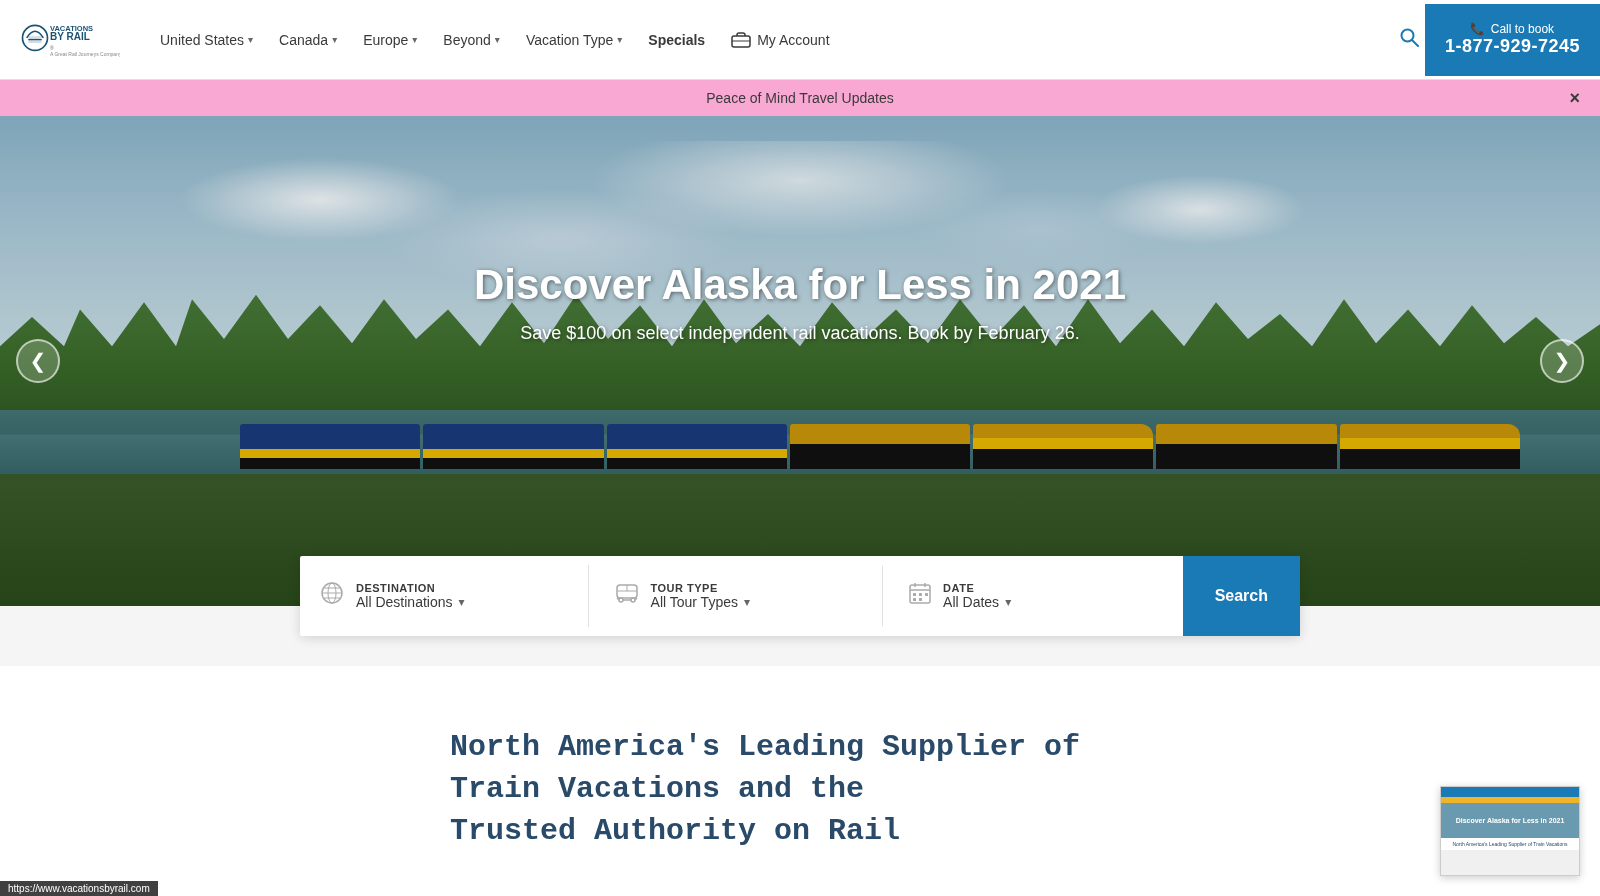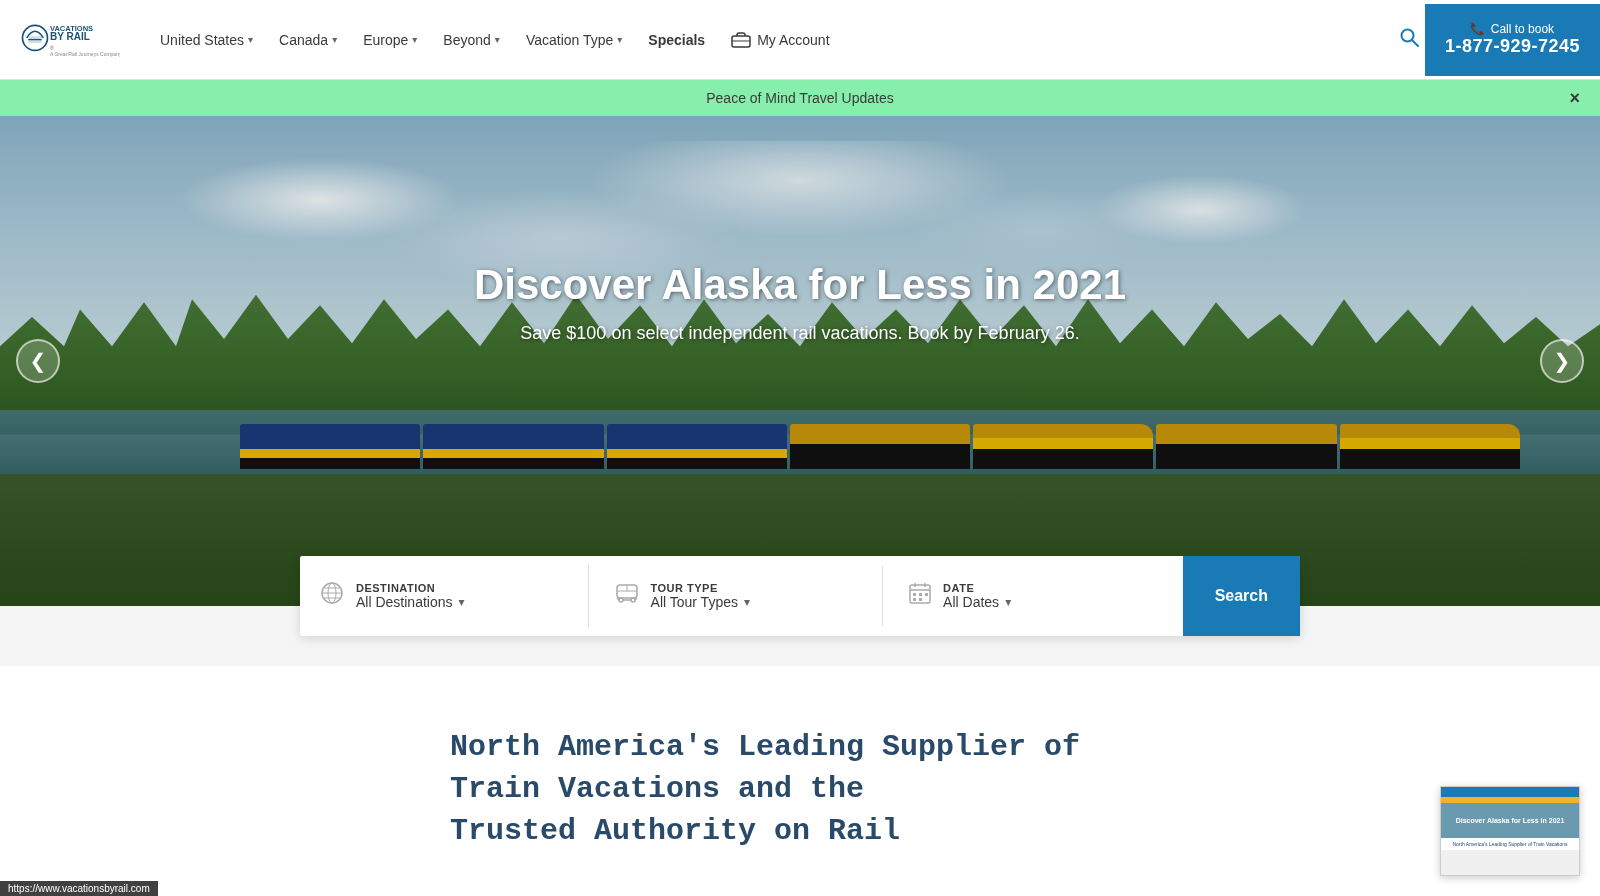--- a/index.html
+++ b/index.html
@@ -89,21 +89,21 @@
       justify-content: center;
     }
     .phone-number {
       font-size: 18px;
       font-weight: bold;
       letter-spacing: 0.5px;
     }
 
     
     .notification-bar {
-      background: #86efac;
+      background: #f9a8d4;
       color: #3a3a3a;
       text-align: center;
       padding: 10px 40px;
       font-size: 14px;
       position: relative;
       display: flex;
       align-items: center;
       justify-content: center;
     }
     .notification-close {

